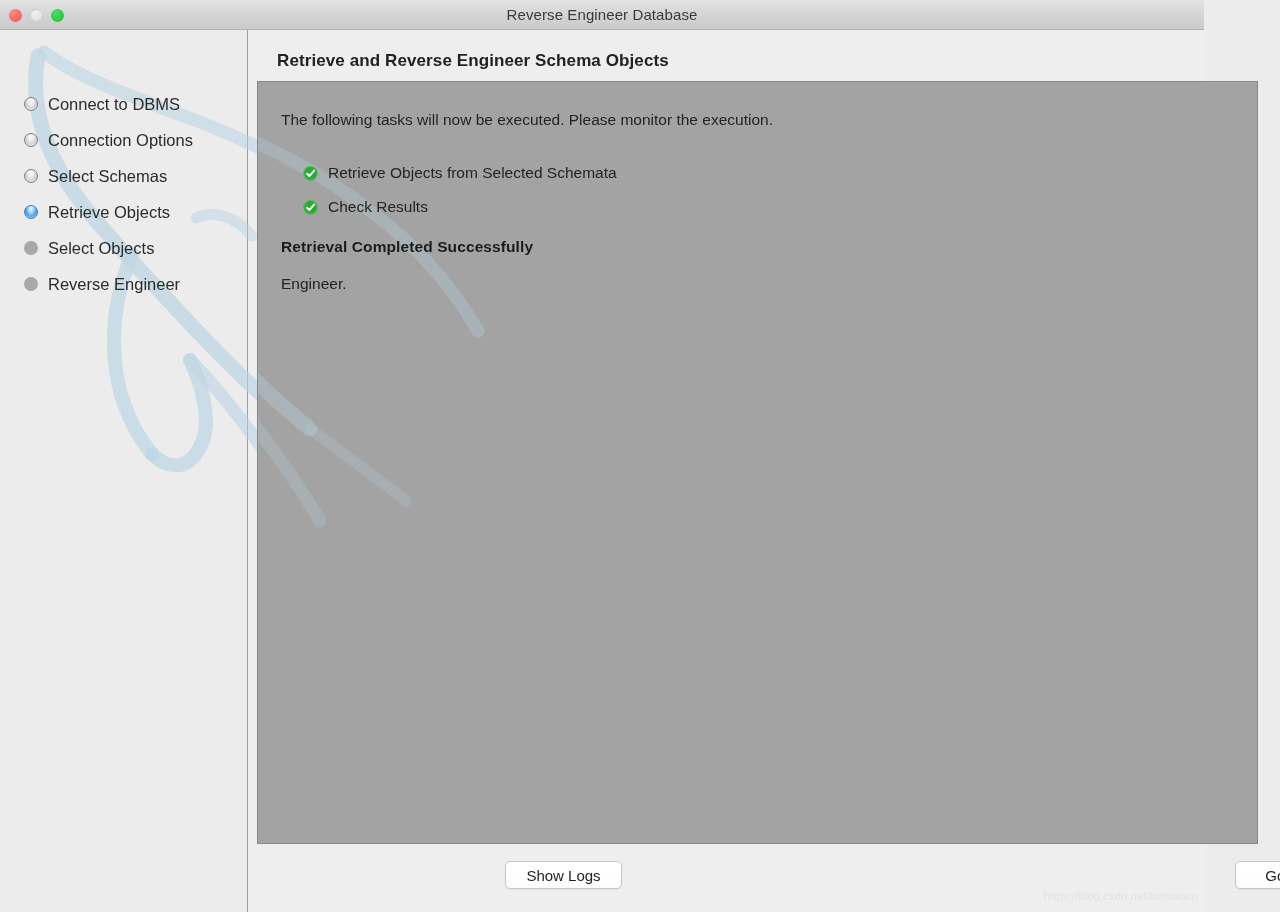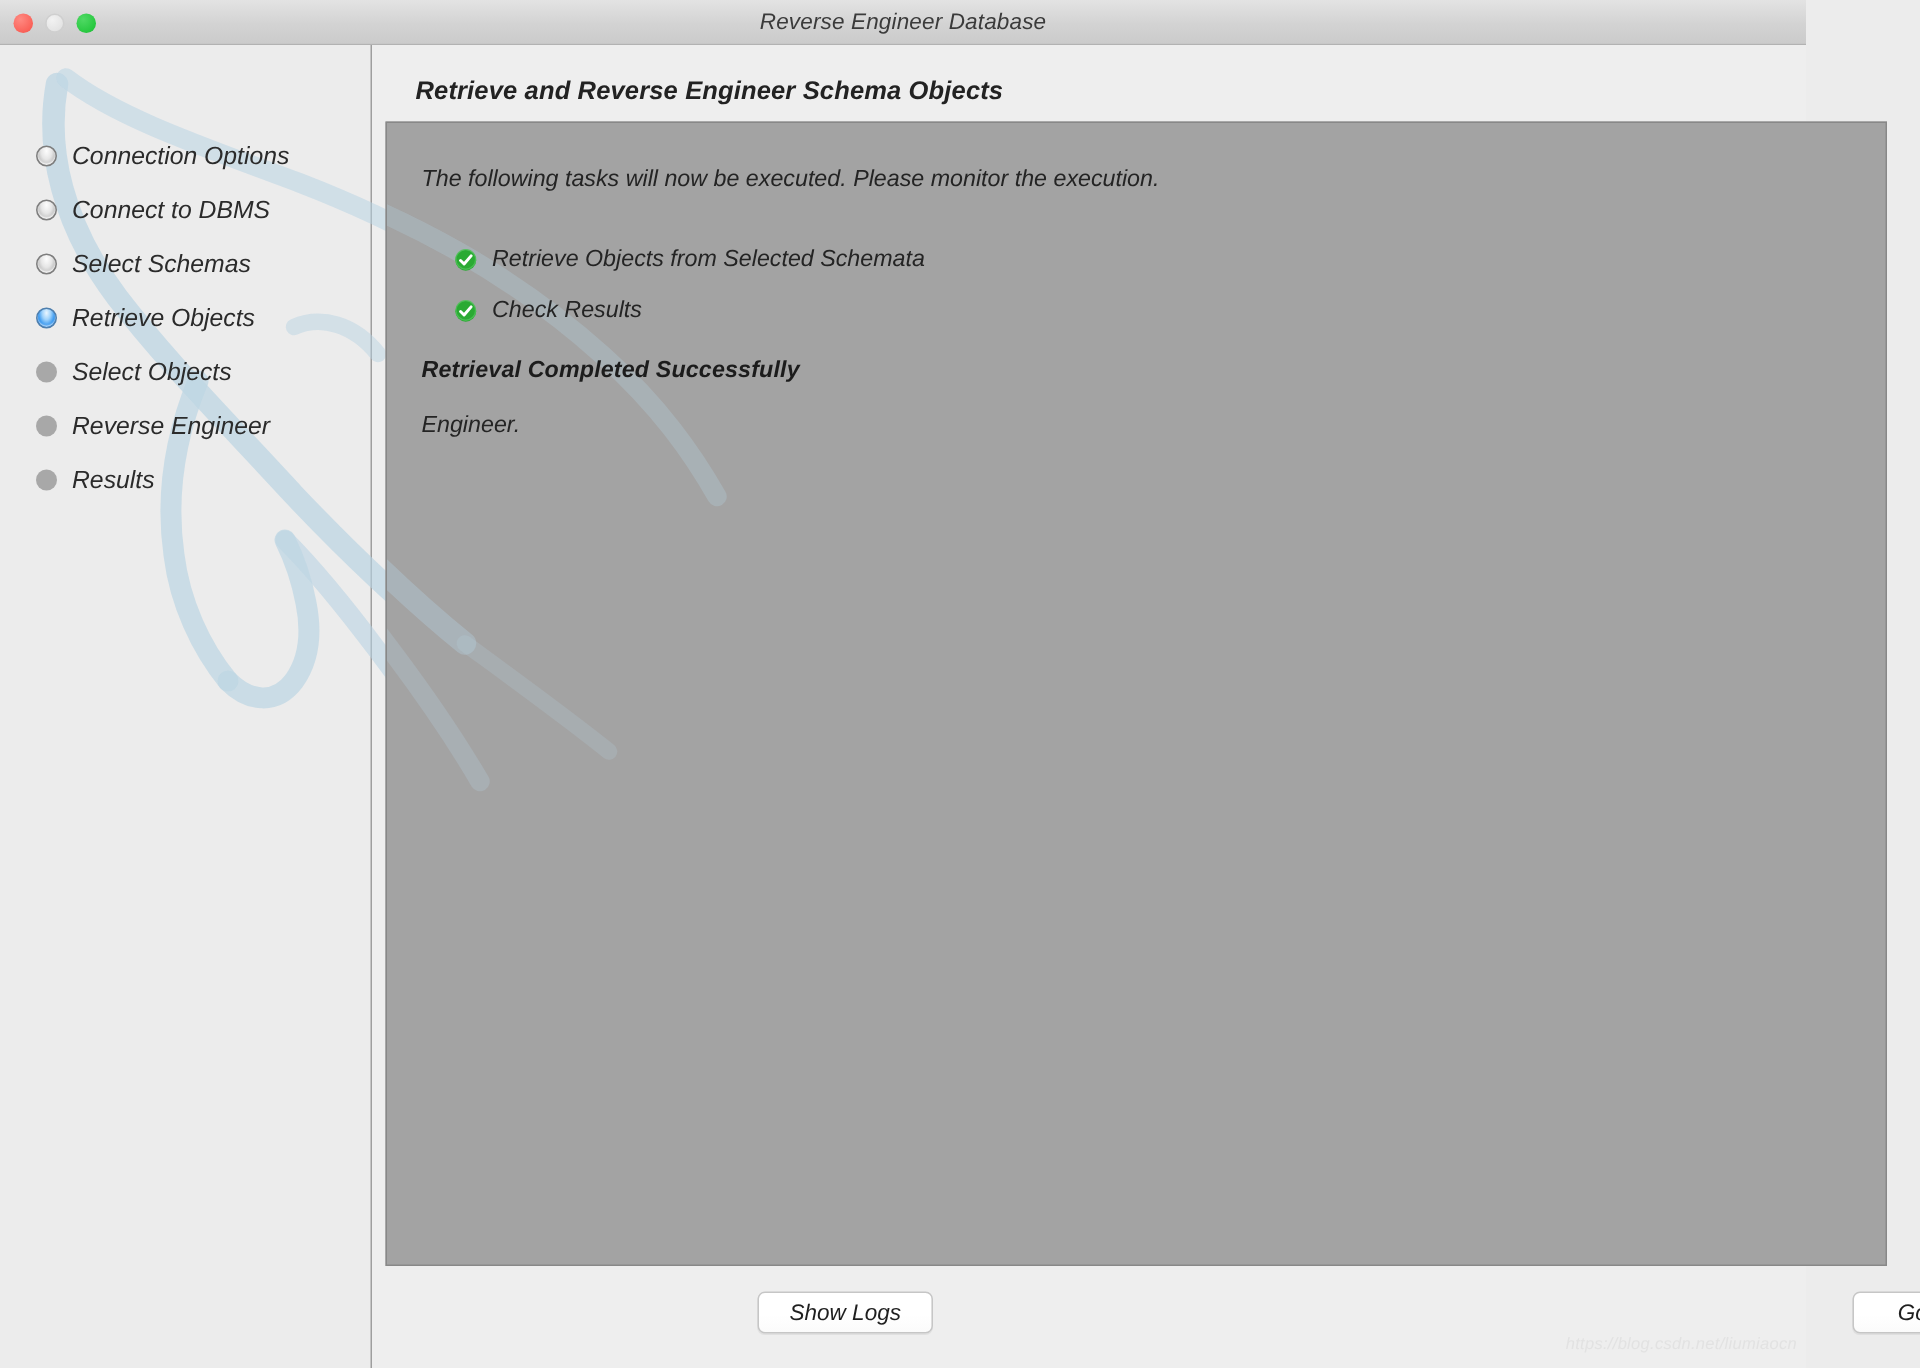--- a/index.html
+++ b/index.html
@@ -8,21 +8,21 @@
     font-family:"Liberation Sans", sans-serif;
     background:#ececec;
     overflow:hidden;
   }
 
   
   #window {
     position:relative;
     width:1204px; height:912px;
     background:#eeeeee;
-    display:flex; flex-direction:column;font-style:italic;
+    display:flex; flex-direction:column;
   }
 
   
   #titlebar {
     position:relative;
     height:30px; flex:0 0 30px;
     background:linear-gradient(to bottom, #e3e3e3 0%, #d3d3d3 55%, #cbcbcb 100%);
     border-bottom:1px solid #b2b2b2;
     display:flex; align-items:center;
   }
@@ -166,45 +166,41 @@
                    C 201 356, 196 342, 190 330" stroke-width="14" opacity=".72"></path>
           <path d="M190 330 C 206 346, 228 372, 252 404 C 276 436, 296 466, 310 490" stroke-width="13" opacity=".66"></path>
           <path d="M196 188 C 214 180, 236 186, 252 206" stroke-width="11" opacity=".55"></path>
           <path d="M300 398 C 330 420, 366 446, 396 470" stroke-width="11" opacity=".4"></path>
         </g>
       </svg>
 
       <div id="steps">
         <div class="step">
           <span class="bullet done"></span>
+          <span class="step-label">Connect to DBMS</span>
+        </div>
+        <div class="step">
+          <span class="bullet done"></span>
           <span class="step-label">Connection Options</span>
-        </div>
-        <div class="step">
-          <span class="bullet done"></span>
-          <span class="step-label">Connect to DBMS</span>
         </div>
         <div class="step">
           <span class="bullet done"></span>
           <span class="step-label">Select Schemas</span>
         </div>
         <div class="step">
           <span class="bullet active"></span>
           <span class="step-label">Retrieve Objects</span>
         </div>
         <div class="step">
           <span class="bullet todo"></span>
           <span class="step-label">Select Objects</span>
         </div>
         <div class="step">
           <span class="bullet todo"></span>
           <span class="step-label">Reverse Engineer</span>
-        </div>
-        <div class="step">
-          <span class="bullet todo"></span>
-          <span class="step-label">Results</span>
         </div>
       </div>
     </div>
 
     <div id="main">
 
       <div id="page-title">Retrieve and Reverse Engineer Schema Objects</div>
 
       <div id="content-panel">
 

